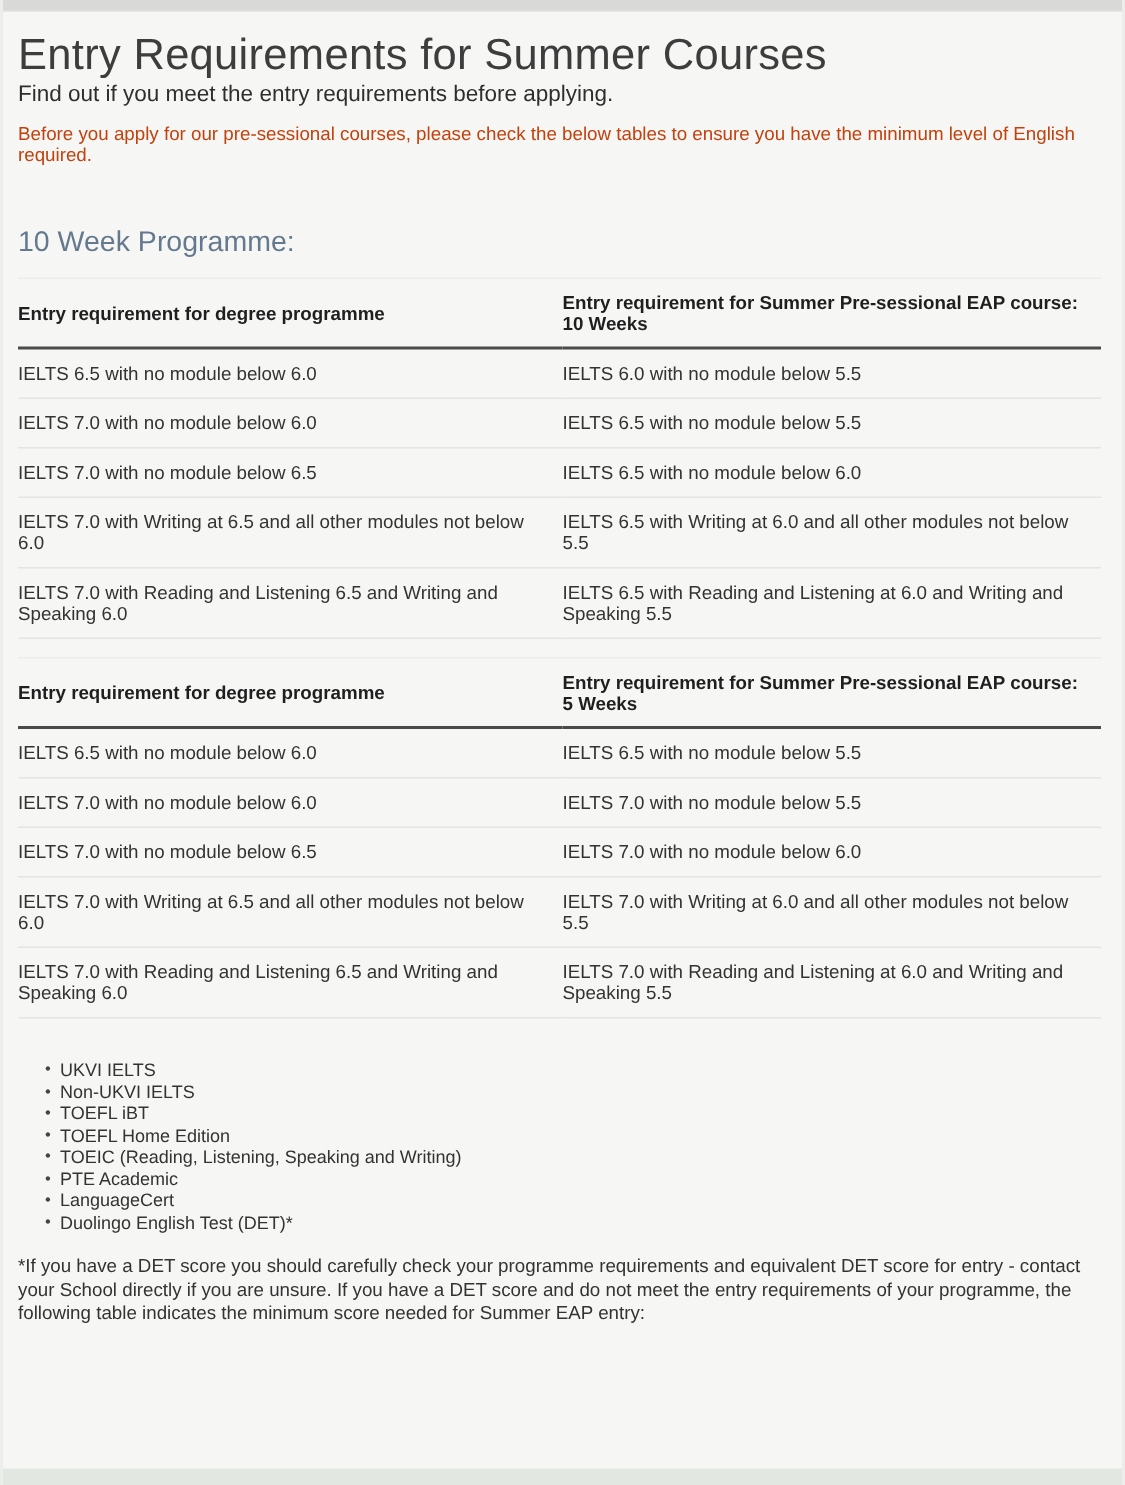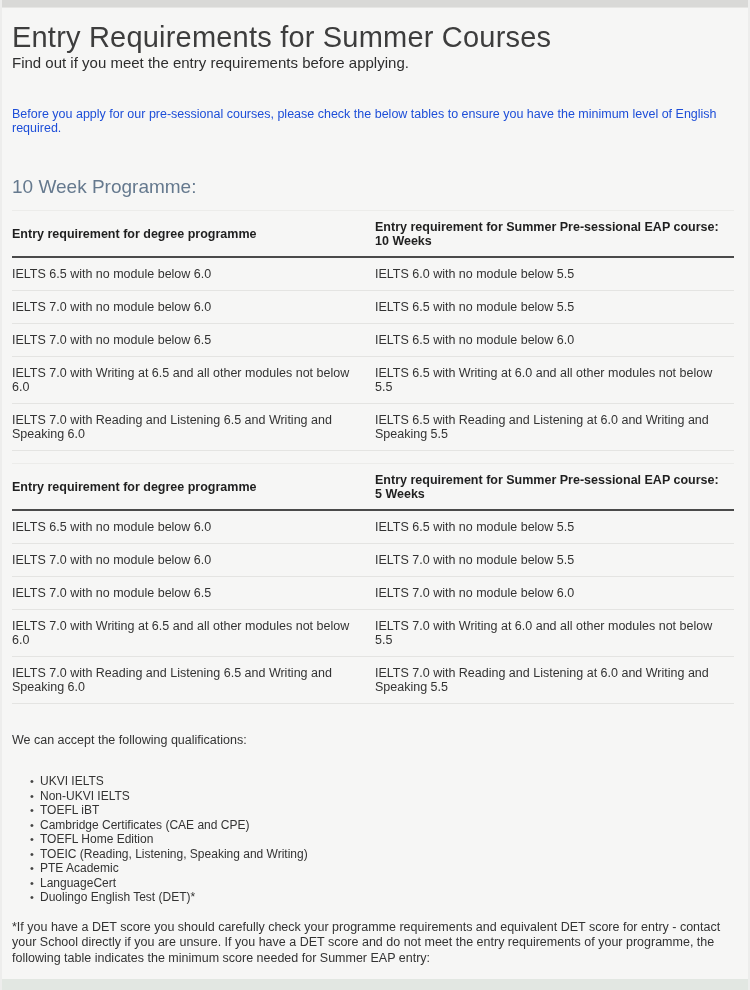--- a/index.html
+++ b/index.html
@@ -27,22 +27,22 @@
     color: #3d3d3d;
     letter-spacing: 0.2px;
     margin-top: 13px;
   }
   .subtitle {
     font-size: 15px;
     color: #2e2e2e;
   }
   .intro {
     font-size: 12.5px;
-    color: #1d4ed8;
-    margin-top: 36px;
+    color: #c2410c;
+    margin-top: 11px;
   }
   .section-heading-blue {
     font-size: 19px;
     font-weight: 400;
     color: #65798e;
     margin-top: 41px;
   }
   .section-heading-teal {
     font-size: 13px;
     font-weight: 700;
@@ -184,27 +184,25 @@
           <td>IELTS 7.0 with Writing at 6.5 and all other modules not below 6.0</td>
           <td>IELTS 7.0 with Writing at 6.0 and all other modules not below 5.5</td>
         </tr>
         <tr>
           <td>IELTS 7.0 with Reading and Listening 6.5 and Writing and Speaking 6.0</td>
           <td>IELTS 7.0 with Reading and Listening at 6.0 and Writing and Speaking 5.5</td>
         </tr>
       </tbody>
   </table>
 
-  <p class="qual-intro">We can accept the following qualifications:</p>
 
   <ul class="qual-list">
       <li>UKVI IELTS</li>
       <li>Non-UKVI IELTS</li>
       <li>TOEFL iBT</li>
-      <li>Cambridge Certificates (CAE and CPE)</li>
       <li>TOEFL Home Edition</li>
       <li>TOEIC (Reading, Listening, Speaking and Writing)</li>
       <li>PTE Academic</li>
       <li>LanguageCert</li>
       <li>Duolingo English Test (DET)*</li>
     </ul>
 
   <p class="det-note">*If you have a DET score you should carefully check your programme requirements and equivalent DET score for entry - contact your School directly if you are unsure. If you have a DET score and do not meet the entry requirements of your programme, the following table indicates the minimum score needed for Summer EAP entry:</p>
 
 </div>

